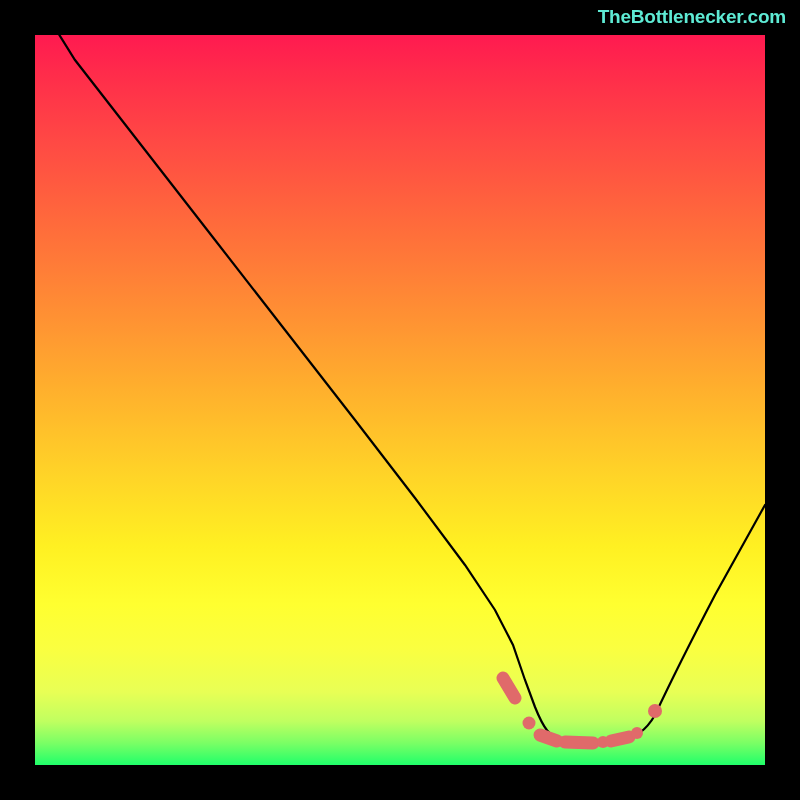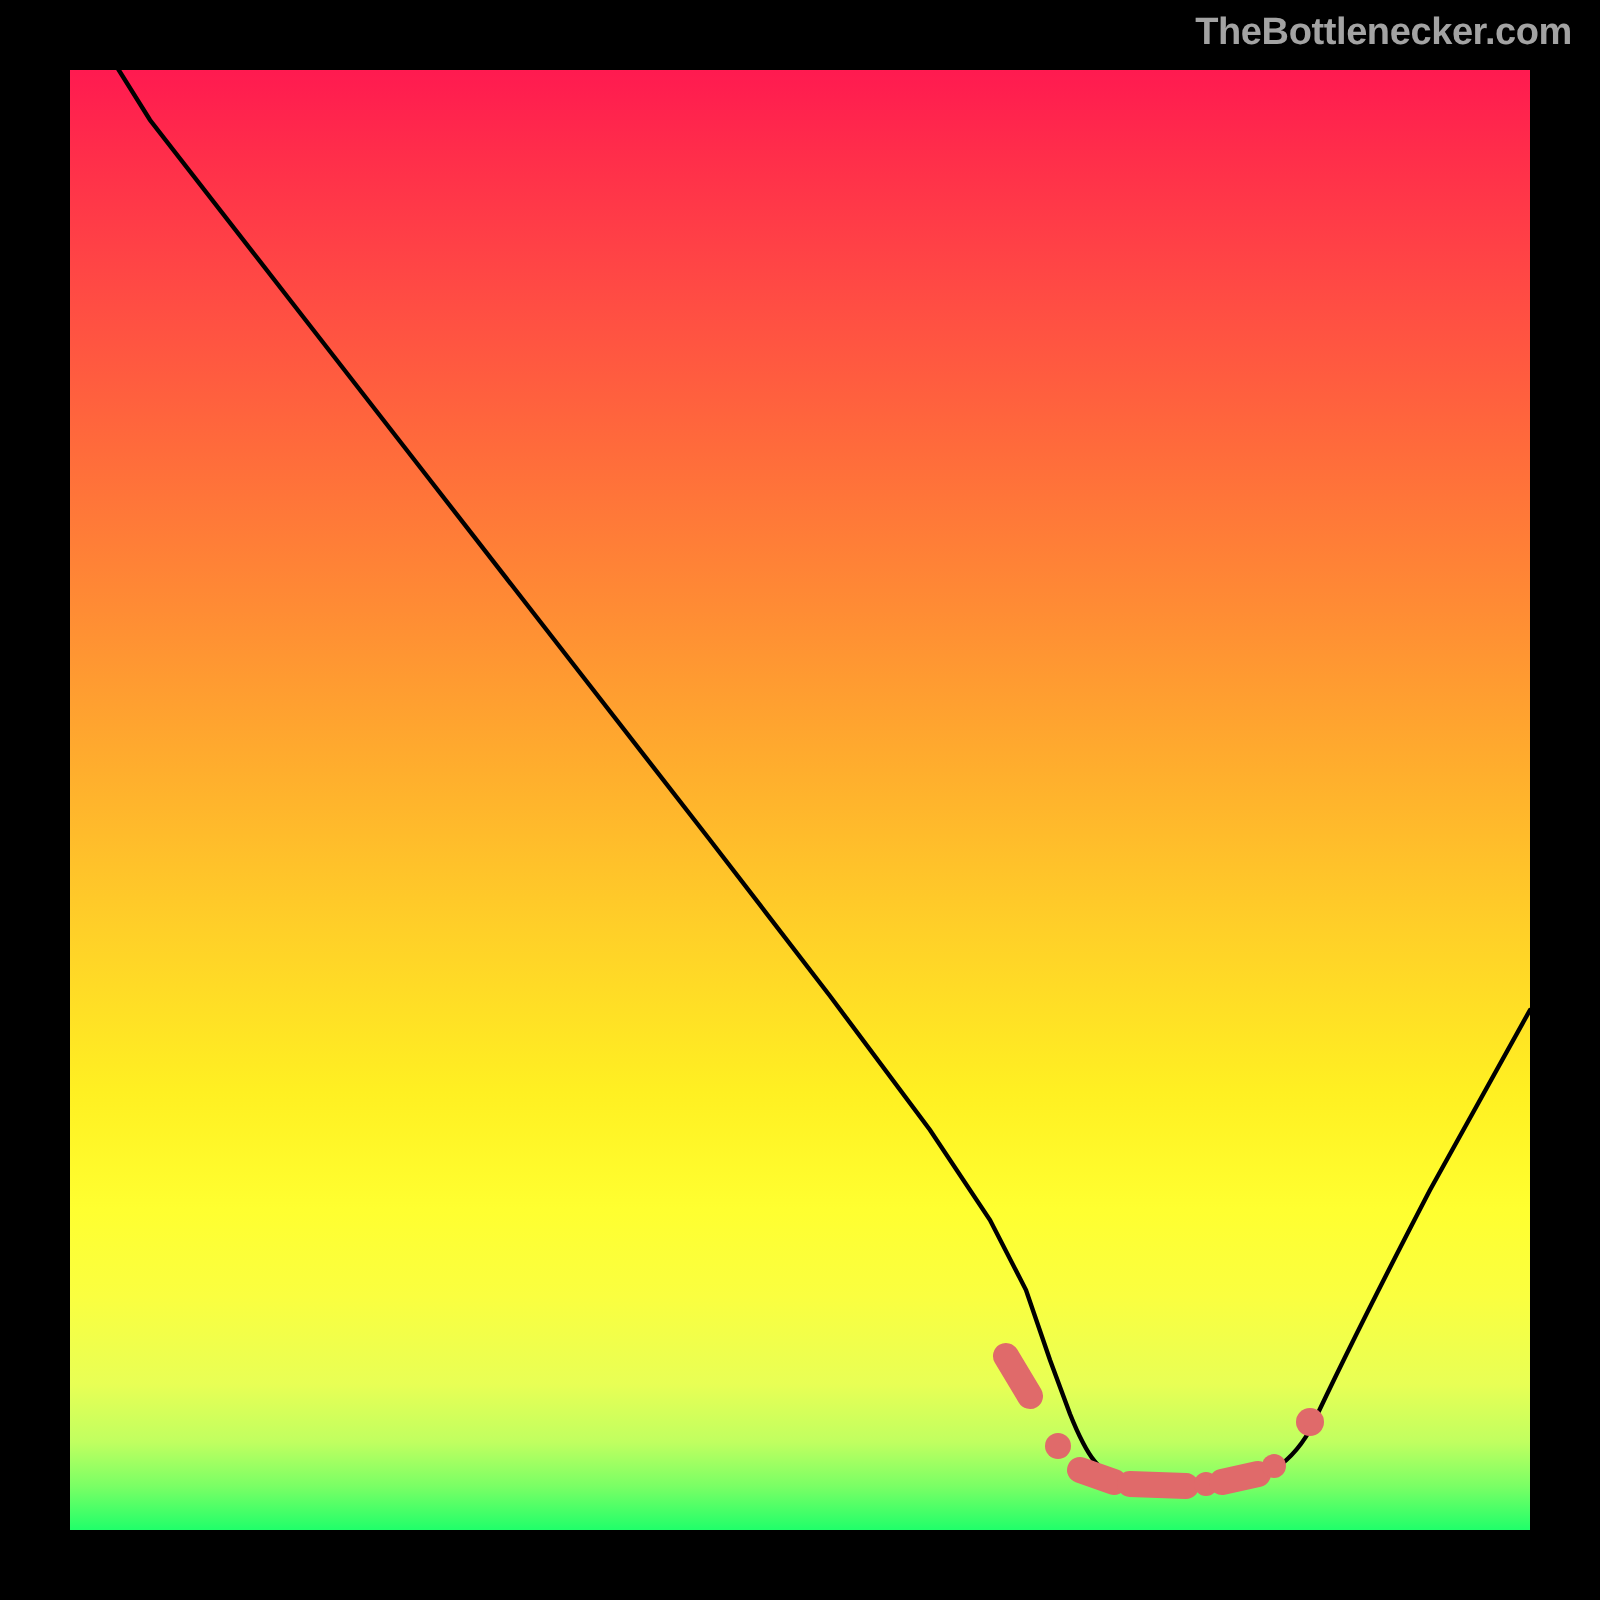--- a/index.html
+++ b/index.html
@@ -8,21 +8,21 @@
     height: 800px;
     background: #000;
     position: relative;
     font-family: Arial, Helvetica, sans-serif;
     overflow: hidden;
   }
   .watermark {
     position: absolute;
     top: 6px;
     right: 14px;
-    color: #a3a3a3;
+    color: #5eead4;
     font-size: 19px;
     font-weight: 600;
     letter-spacing: -0.2px;
     z-index: 10;
   }
   .plot {
     position: absolute;
     left: 35px;
     top: 35px;
     width: 730px;

